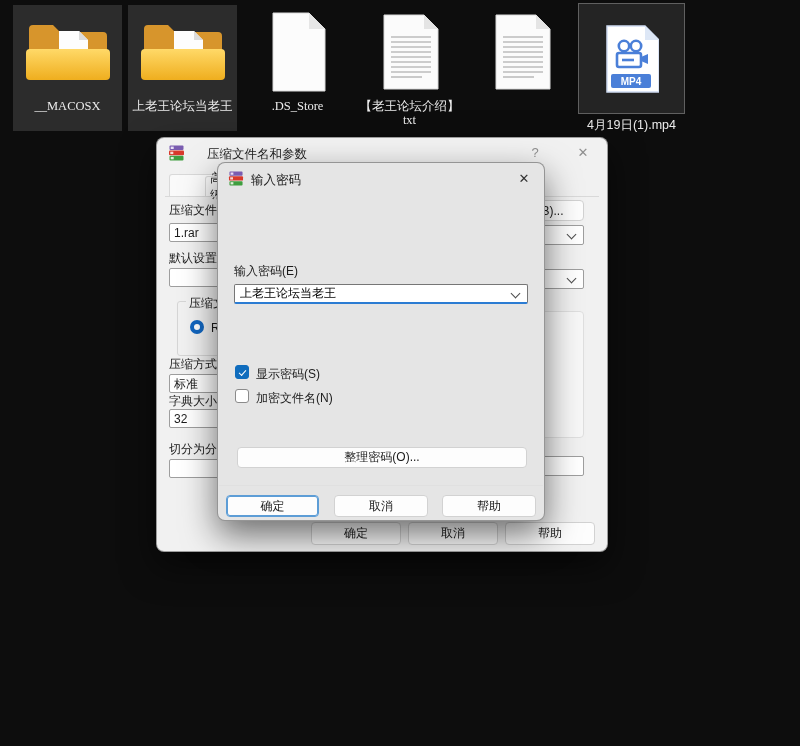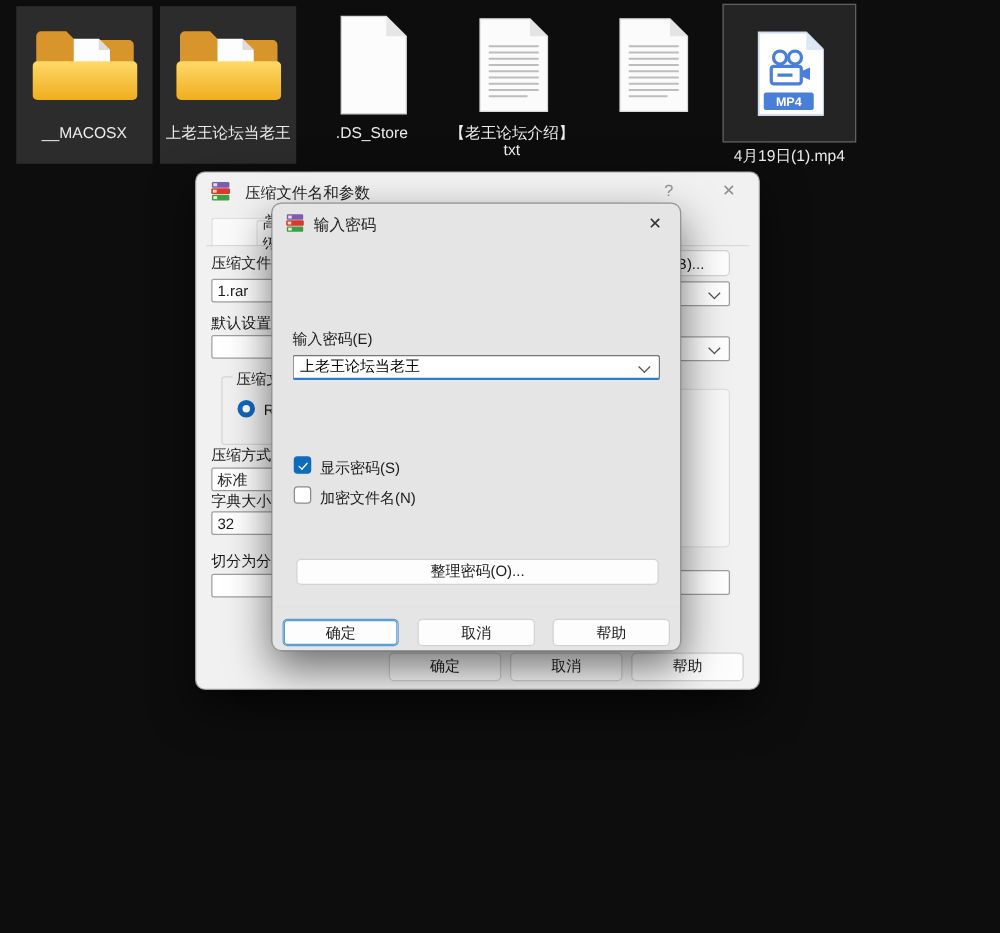--- a/index.html
+++ b/index.html
@@ -4,31 +4,31 @@
 <style>
   * { margin:0; padding:0; box-sizing:border-box; }
   html,body { width:800px; height:746px; }
   body { font-family:"Liberation Sans","DejaVu Sans",sans-serif; background:#0d0d0d; overflow:hidden; }
   #canvas { position:relative; width:800px; height:746px; background:#0d0d0d; }
 
   
   .tile { position:absolute; top:5px; width:109px; height:126px; display:flex; flex-direction:column; align-items:center; }
   .tile.sel { background:#2c2c2c; }
   .icon-wrap { height:94px; display:flex; align-items:center; justify-content:center; width:100%; }
-  .tile-label { color:#ececec; font-size:12.5px; line-height:14px; text-align:center; width:100%; white-space:nowrap; }
+  .tile-label { color:#ececec; font-size:12.5px; line-height:14px; text-align:center; width:100%; white-space:nowrap;font-family:Liberation Serif, serif; }
   .tile-label.two { white-space:normal; }
   .mp4-box { position:absolute; top:3px; left:578px; width:107px; height:111px; background:#242424; border:1px solid #606060; display:flex; align-items:center; justify-content:center; }
   .mp4-label { position:absolute; top:117px; left:566px; width:131px; color:#ececec; font-size:12.5px; text-align:center; }
 
   
   .dialog { position:absolute; background:#f1f1f1; border-radius:8px; border:1px solid rgba(0,0,0,.35);
             box-shadow:0 14px 34px rgba(0,0,0,.55); color:#1b1b1b; font-size:12px; }
   .titlebar { position:absolute; left:0; top:0; right:0; height:30px; }
   .title-ico { position:absolute; left:11px; top:7px; width:17px; height:16px; }
-  .title-txt { position:absolute; left:39px; top:8px; font-size:12.5px; color:#1d1d1d; }
+  .title-txt { position:absolute; left:50px; top:8px; font-size:12.5px; color:#1d1d1d; }
   .cap-btn { position:absolute; top:5px; width:20px; height:20px; text-align:center; line-height:20px; color:#8f8f8f; font-size:13px; cursor:pointer; }
   .cap-close-dark { color:#333; font-size:13px; }
   .lbl { position:absolute; font-size:12px; color:#1b1b1b; white-space:nowrap; }
   .inputbox { position:absolute; background:#fff; border:1px solid #9e9e9e; border-radius:2px; font-size:12px; padding:1px 4px; line-height:16px; white-space:nowrap; overflow:hidden; }
   .btn { position:absolute; background:#fdfdfd; border:1px solid #d2d2d2; border-radius:4px; font-size:12px;
          display:flex; align-items:center; justify-content:center; cursor:pointer; color:#1b1b1b; white-space:nowrap; }
   .btn.focused { border:1px solid #5d9dd6; box-shadow:0 0 0 1px #5d9dd6 inset; }
   .chev { width:7px; height:7px; border-right:1.4px solid #4d4d4d; border-bottom:1.4px solid #4d4d4d; transform:rotate(45deg); margin-top:-4px; }
   .combo { position:absolute; background:#fff; border:1px solid #9e9e9e; border-radius:2px; display:flex; align-items:center; }
   .combo .chev { position:absolute; right:8px; top:50%; }

